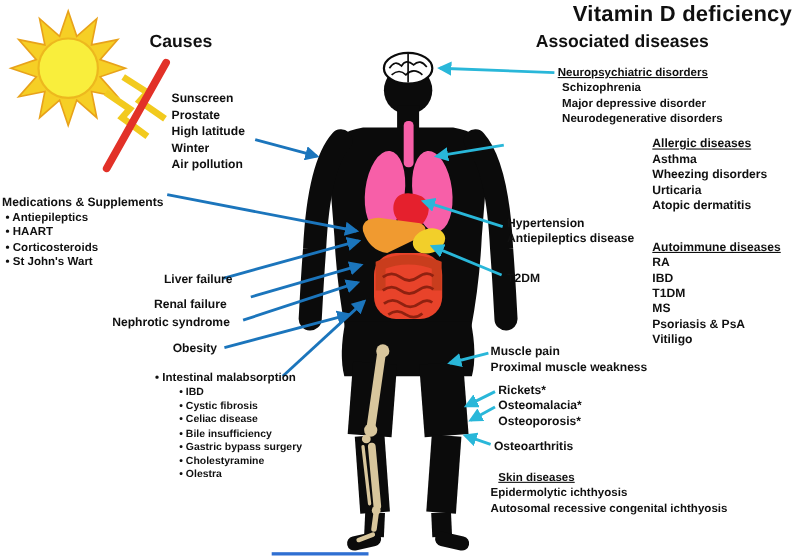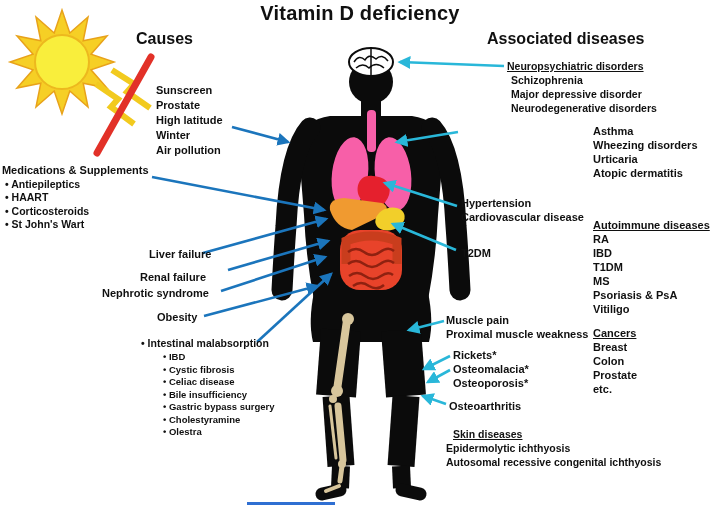--- a/index.html
+++ b/index.html
@@ -1,21 +1,21 @@
 <!DOCTYPE html>
 <html><head>
 <meta charset="utf-8">
 <style>
   *{margin:0;padding:0;box-sizing:border-box}
   html,body{background:#ffffff}
   .canvas{position:relative;width:720px;height:507px;background:#ffffff;overflow:hidden;
           font-family:"Liberation Sans",sans-serif;color:#101010}
   .layer{position:absolute;left:0;top:0;width:720px;height:507px;pointer-events:none}
   .tb{position:absolute;font-weight:700;font-size:11px;line-height:14px;white-space:nowrap}
-  .title{position:absolute;left:0;top:2px;width:100%;text-align:center;
+  .title{position:absolute;left:0;top:2px;width:100%;text-align:right;
          font-size:20px;font-weight:700;letter-spacing:.2px}
   .h{font-size:16px}
   .u{text-decoration:underline}
   .line{display:block}
   .lh15 .line{line-height:15px}
   .meds .line{font-size:10.5px;line-height:13.5px;padding-left:10px}
   .meds .line::before{content:"•  ";margin-left:-10px}
   .small .line{font-size:9.5px;line-height:12.5px;padding-left:11px}
   .small .line::before{content:"•  ";margin-left:-11px}
   .grp .line{line-height:14px}
@@ -128,21 +128,21 @@
   <div class="tb h" style="left:487px;top:32px">Associated diseases</div>
 
   <div class="tb lh15" style="left:156px;top:83px">
     <span class="line">Sunscreen</span>
     <span class="line">Prostate</span>
     <span class="line">High latitude</span>
     <span class="line">Winter</span>
     <span class="line">Air pollution</span>
   </div>
 
-  <div class="tb meds" style="left:5px;top:164px">
+  <div class="tb meds" style="left:5px;top:178px">
     <span class="line" style="padding-left:0;font-size:11px">Medications &amp; Supplements</span>
     <span class="line">Antiepileptics</span>
     <span class="line">HAART</span>
     <span class="line">Corticosteroids</span>
     <span class="line">St John's Wart</span>
   </div>
 
   <div class="tb" style="left:149px;top:247px">Liver failure</div>
   <div class="tb" style="left:140px;top:270px">Renal failure</div>
   <div class="tb" style="left:102px;top:286px">Nephrotic syndrome</div>
@@ -162,49 +162,43 @@
   <div class="tb grp" style="left:507px;top:59px;font-size:10.5px">
     <span class="line u">Neuropsychiatric disorders</span>
     <span class="line" style="margin-left:4px">Schizophrenia</span>
     <span class="line" style="margin-left:4px">Major depressive disorder</span>
     <span class="line" style="margin-left:4px">Neurodegenerative disorders</span>
   </div>
 
 
   <div class="tb grp" style="left:461px;top:196px">
     <span class="line">Hypertension</span>
-    <span class="line">Cardiovascular disease</span>
+    <span class="line">Antiepileptics disease</span>
   </div>
 
   <div class="tb" style="left:461px;top:246px">T2DM</div>
 
   <div class="tb grp" style="left:593px;top:124px">
+    <span class="line u">Allergic diseases</span>
     <span class="line">Asthma</span>
     <span class="line">Wheezing disorders</span>
     <span class="line">Urticaria</span>
     <span class="line">Atopic dermatitis</span>
   </div>
 
   <div class="tb grp" style="left:593px;top:218px">
     <span class="line u">Autoimmune diseases</span>
     <span class="line">RA</span>
     <span class="line">IBD</span>
     <span class="line">T1DM</span>
     <span class="line">MS</span>
     <span class="line">Psoriasis &amp; PsA</span>
     <span class="line">Vitiligo</span>
   </div>
 
-  <div class="tb grp" style="left:593px;top:326px">
-    <span class="line u">Cancers</span>
-    <span class="line">Breast</span>
-    <span class="line">Colon</span>
-    <span class="line">Prostate</span>
-    <span class="line">etc.</span>
-  </div>
 
   <div class="tb grp" style="left:446px;top:313px">
     <span class="line">Muscle pain</span>
     <span class="line">Proximal muscle weakness</span>
   </div>
 
   <div class="tb grp" style="left:453px;top:348px">
     <span class="line">Rickets*</span>
     <span class="line">Osteomalacia*</span>
     <span class="line">Osteoporosis*</span>

